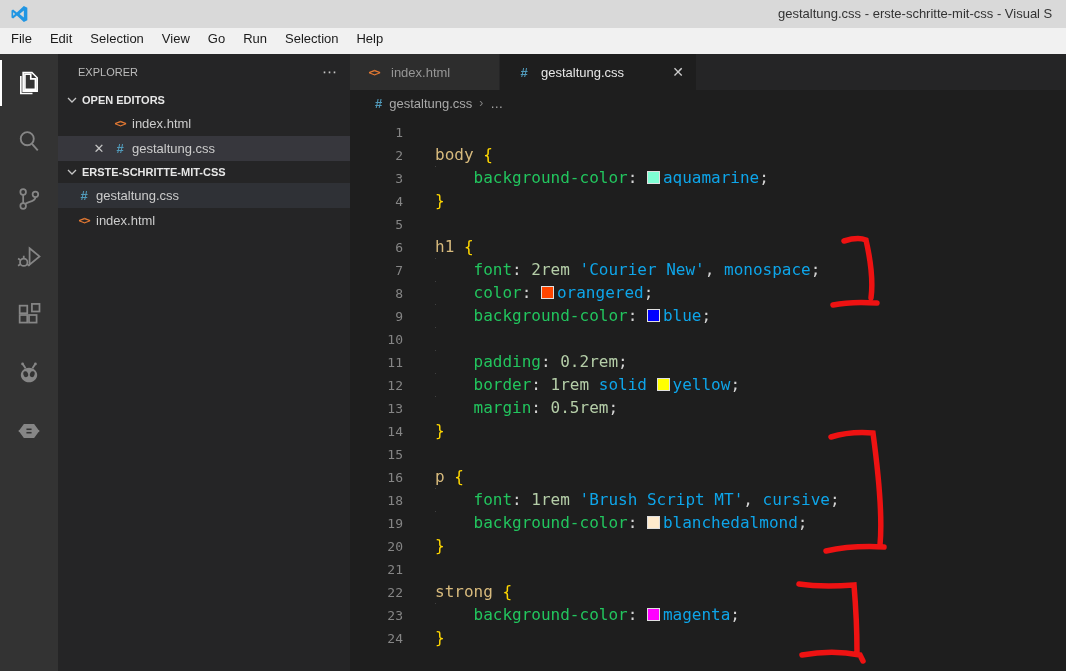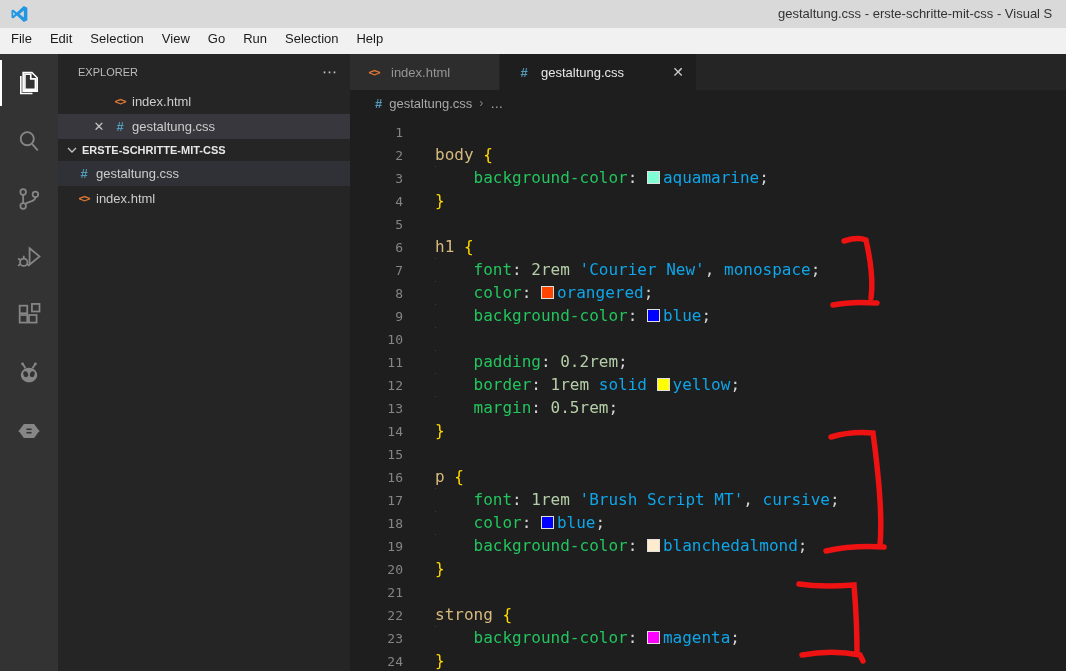--- a/index.html
+++ b/index.html
@@ -160,20 +160,26 @@
             <path fill-rule="evenodd" d="M7.6 6h8.8l4.4 6-4.4 6H7.6l-4.4-6 4.4-6zm2.2 3.8h4.4v4.4H9.8V9.8z" fill="currentColor"></path>
             <path d="M3.2 11.2h17.6v1.6H3.2z" fill="currentColor"></path>
           </svg>
         </div>
       </div>
 
     <div class="sidebar">
       <div class="sb-header">
         <span>EXPLORER</span>
         <span class="sb-more">⋯</span>
+      </div>
+      <div class="sb-section-h">
+        <svg class="chev" viewBox="0 0 16 16">
+            <path d="M4 6l4 4 4-4" fill="none" stroke="currentColor" stroke-width="1.3"></path>
+          </svg>
+        <span>OPEN EDITORS</span>
       </div>
       <div id="open-editors-list">
           <div class="s-row" style="padding-left: 30px;">
             <span class="close-slot"></span>
             <span class="ficon html">&lt;&gt;</span>
             <span class="s-label">index.html</span>
           </div>
           <div class="s-row sel-a" style="padding-left: 30px;">
             <span class="close-slot">✕</span>
             <span class="ficon css">#</span>
@@ -226,21 +232,20 @@
           <div class="code-line"><span class="ln">7</span><span class="lc"><span class="iguide"></span><span class="c-pln">    </span><span class="c-prop">color</span><span class="c-pln">: </span><span class="swatch" style="background: rgb(255, 69, 0);"></span><span class="c-val">orangered</span><span class="c-pln">;</span></span></div>
           <div class="code-line"><span class="ln">8</span><span class="lc"><span class="iguide"></span><span class="c-pln">    </span><span class="c-prop">background-color</span><span class="c-pln">: </span><span class="swatch" style="background: rgb(0, 0, 255);"></span><span class="c-val">blue</span><span class="c-pln">;</span></span></div>
           <div class="code-line"><span class="ln">9</span><span class="lc"><span class="iguide"></span></span></div>
           <div class="code-line"><span class="ln">10</span><span class="lc"><span class="iguide"></span><span class="c-pln">    </span><span class="c-prop">padding</span><span class="c-pln">: </span><span class="c-num">0.2rem</span><span class="c-pln">;</span></span></div>
           <div class="code-line"><span class="ln">11</span><span class="lc"><span class="iguide"></span><span class="c-pln">    </span><span class="c-prop">border</span><span class="c-pln">: </span><span class="c-num">1rem</span><span class="c-pln"> </span><span class="c-val">solid</span><span class="c-pln"> </span><span class="swatch" style="background: rgb(255, 255, 0);"></span><span class="c-val">yellow</span><span class="c-pln">;</span></span></div>
           <div class="code-line"><span class="ln">12</span><span class="lc"><span class="iguide"></span><span class="c-pln">    </span><span class="c-prop">margin</span><span class="c-pln">: </span><span class="c-num">0.5rem</span><span class="c-pln">;</span></span></div>
           <div class="code-line"><span class="ln">13</span><span class="lc"><span class="c-brace">}</span></span></div>
           <div class="code-line"><span class="ln">14</span><span class="lc"></span></div>
           <div class="code-line"><span class="ln">15</span><span class="lc"><span class="c-sel">p</span><span class="c-pln"> </span><span class="c-brace">{</span></span></div>
           <div class="code-line"><span class="ln">16</span><span class="lc"><span class="iguide"></span><span class="c-pln">    </span><span class="c-prop">font</span><span class="c-pln">: </span><span class="c-num">1rem</span><span class="c-pln"> </span><span class="c-val">'Brush Script MT'</span><span class="c-pln">, </span><span class="c-val">cursive</span><span class="c-pln">;</span></span></div>
-          <div class="code-line"><span class="ln">17</span><span class="lc"><span class="iguide"></span><span class="c-pln">    </span><span class="c-prop">color</span><span class="c-pln">: </span><span class="swatch" style="background: rgb(0, 0, 255);"></span><span class="c-val">blue</span><span class="c-pln">;</span></span></div>
           <div class="code-line"><span class="ln">18</span><span class="lc"><span class="iguide"></span><span class="c-pln">    </span><span class="c-prop">background-color</span><span class="c-pln">: </span><span class="swatch" style="background: rgb(255, 235, 205);"></span><span class="c-val">blanchedalmond</span><span class="c-pln">;</span></span></div>
           <div class="code-line"><span class="ln">19</span><span class="lc"><span class="c-brace">}</span></span></div>
           <div class="code-line"><span class="ln">20</span><span class="lc"></span></div>
           <div class="code-line"><span class="ln">21</span><span class="lc"><span class="c-sel">strong</span><span class="c-pln"> </span><span class="c-brace">{</span></span></div>
           <div class="code-line"><span class="ln">22</span><span class="lc"><span class="iguide"></span><span class="c-pln">    </span><span class="c-prop">background-color</span><span class="c-pln">: </span><span class="swatch" style="background: rgb(255, 0, 255);"></span><span class="c-val">magenta</span><span class="c-pln">;</span></span></div>
           <div class="code-line"><span class="ln">23</span><span class="lc"><span class="c-brace">}</span></span></div>
           <div class="code-line"><span class="ln">24</span><span class="lc"></span></div>
         </div>
     </div>
   </div>

